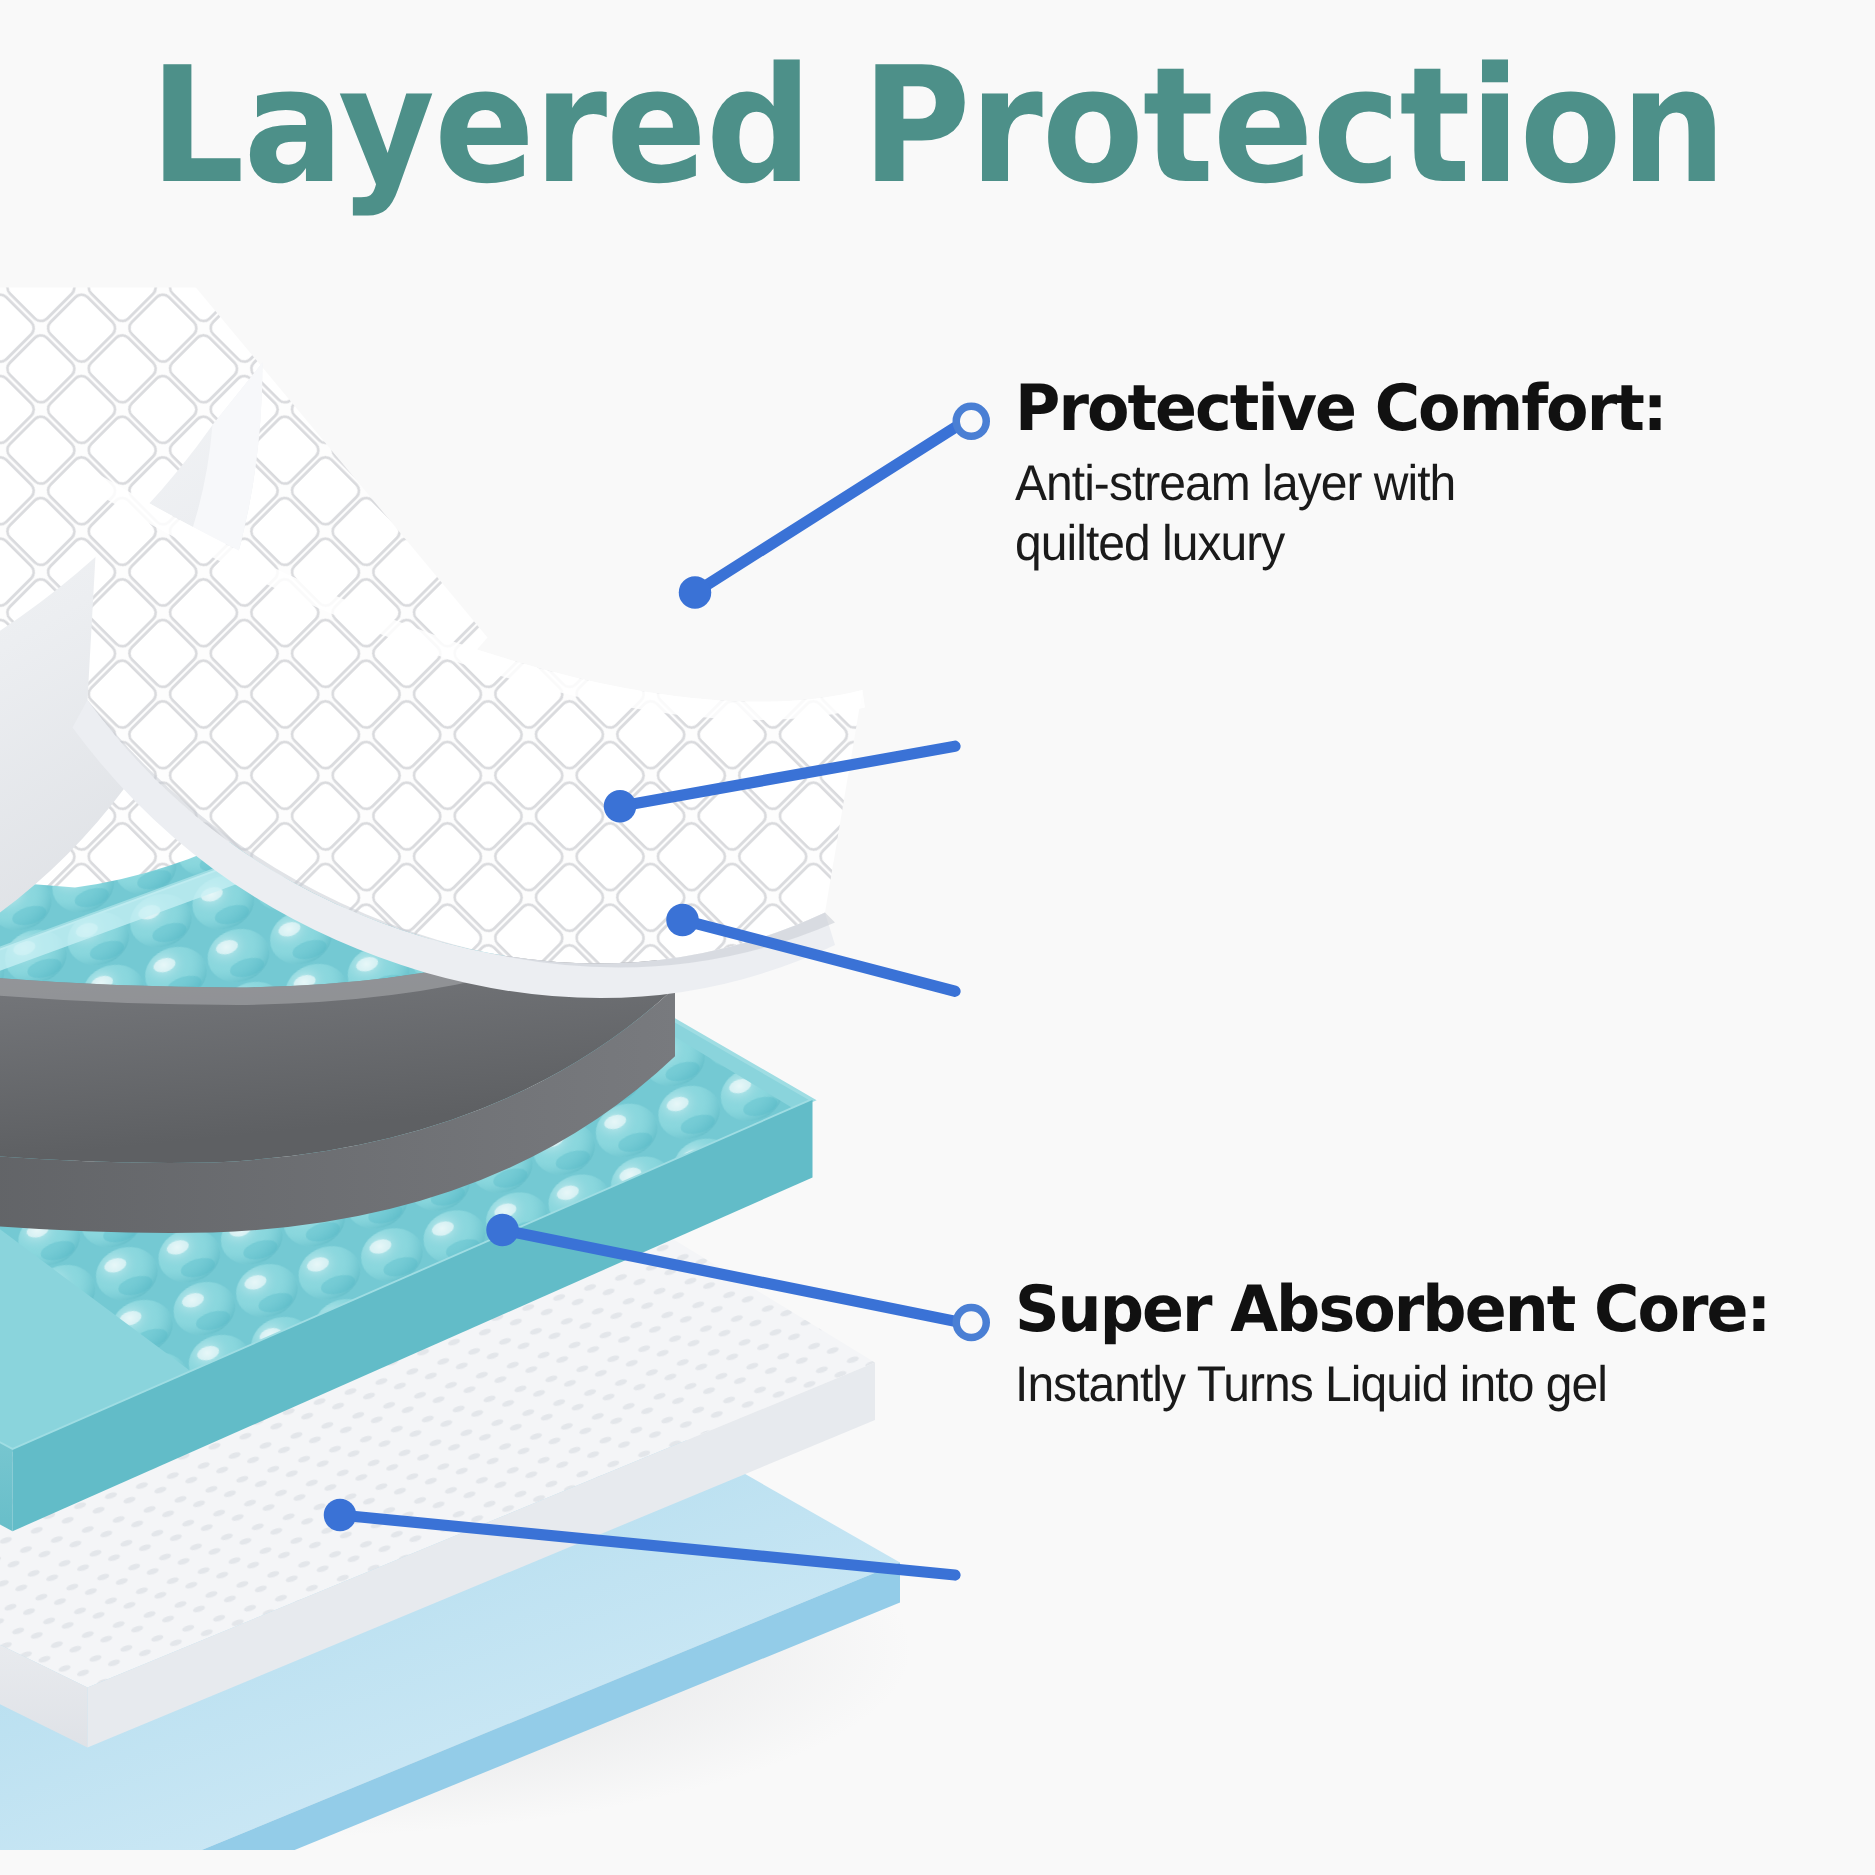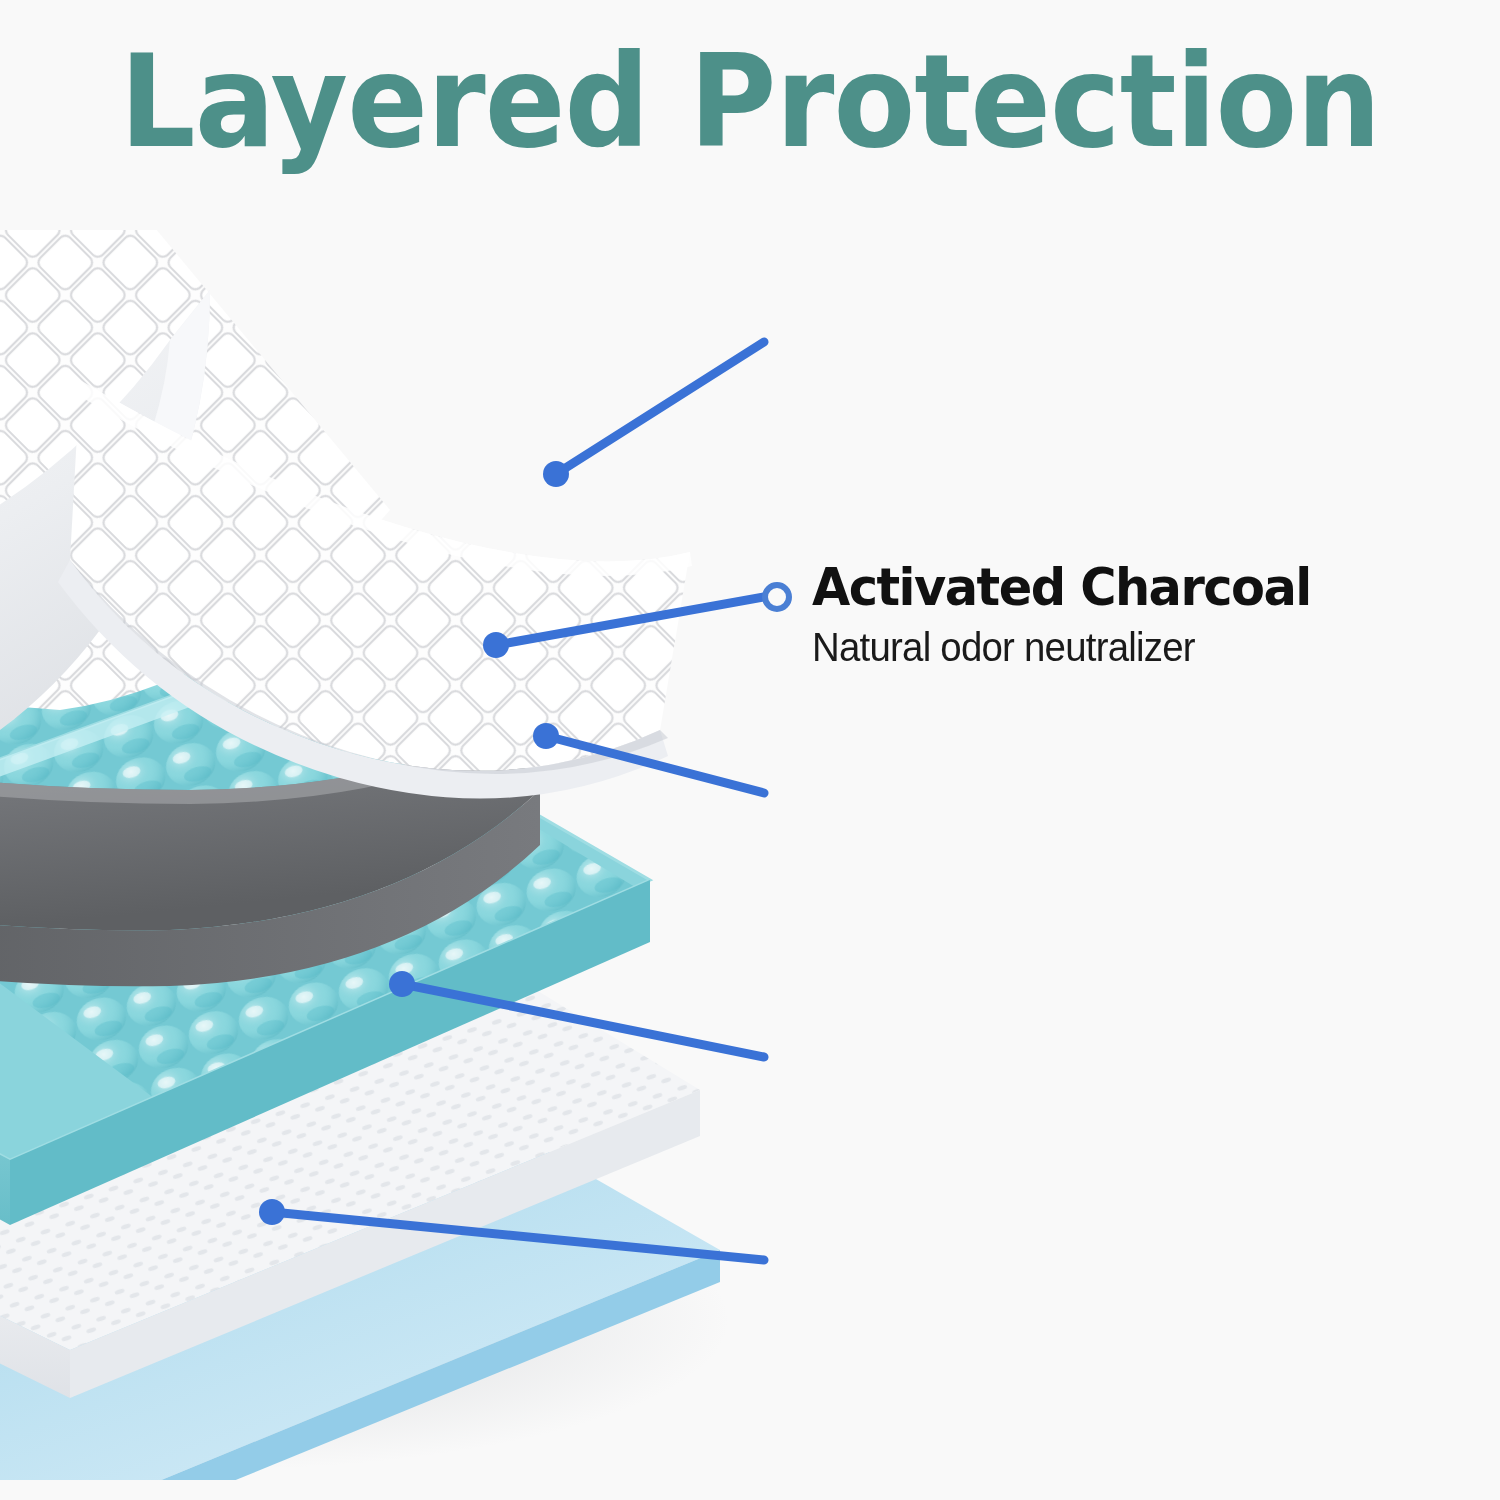--- a/index.html
+++ b/index.html
@@ -295,26 +295,34 @@
     </g>
 
     <g>
       <line x1="272" y1="1212" x2="764" y2="1260" stroke="#3a72d6" stroke-width="9" stroke-linecap="round"></line>
       <circle cx="272" cy="1212" r="13" fill="#3a72d6"></circle>
     </g>
   </svg>
 
   <div class="callouts">
 
-
-    <div class="callout c1">
+    <div class="callout c0">
       <span class="marker"></span>
       <div class="txt">
-        <h2>Activated Charcoal</h2>
-        <p>Natural odor neutralizer</p>
+        <h2>Protective Comfort:</h2>
+        <p>Anti-stream layer with
+quilted luxury</p>
       </div>
     </div>
 
 
 
+    <div class="callout c3">
+      <span class="marker"></span>
+      <div class="txt">
+        <h2>Super Absorbent Core:</h2>
+        <p>Instantly Turns Liquid into gel</p>
+      </div>
+    </div>
+
 
   </div>
 </div>
 
 </body></html>

